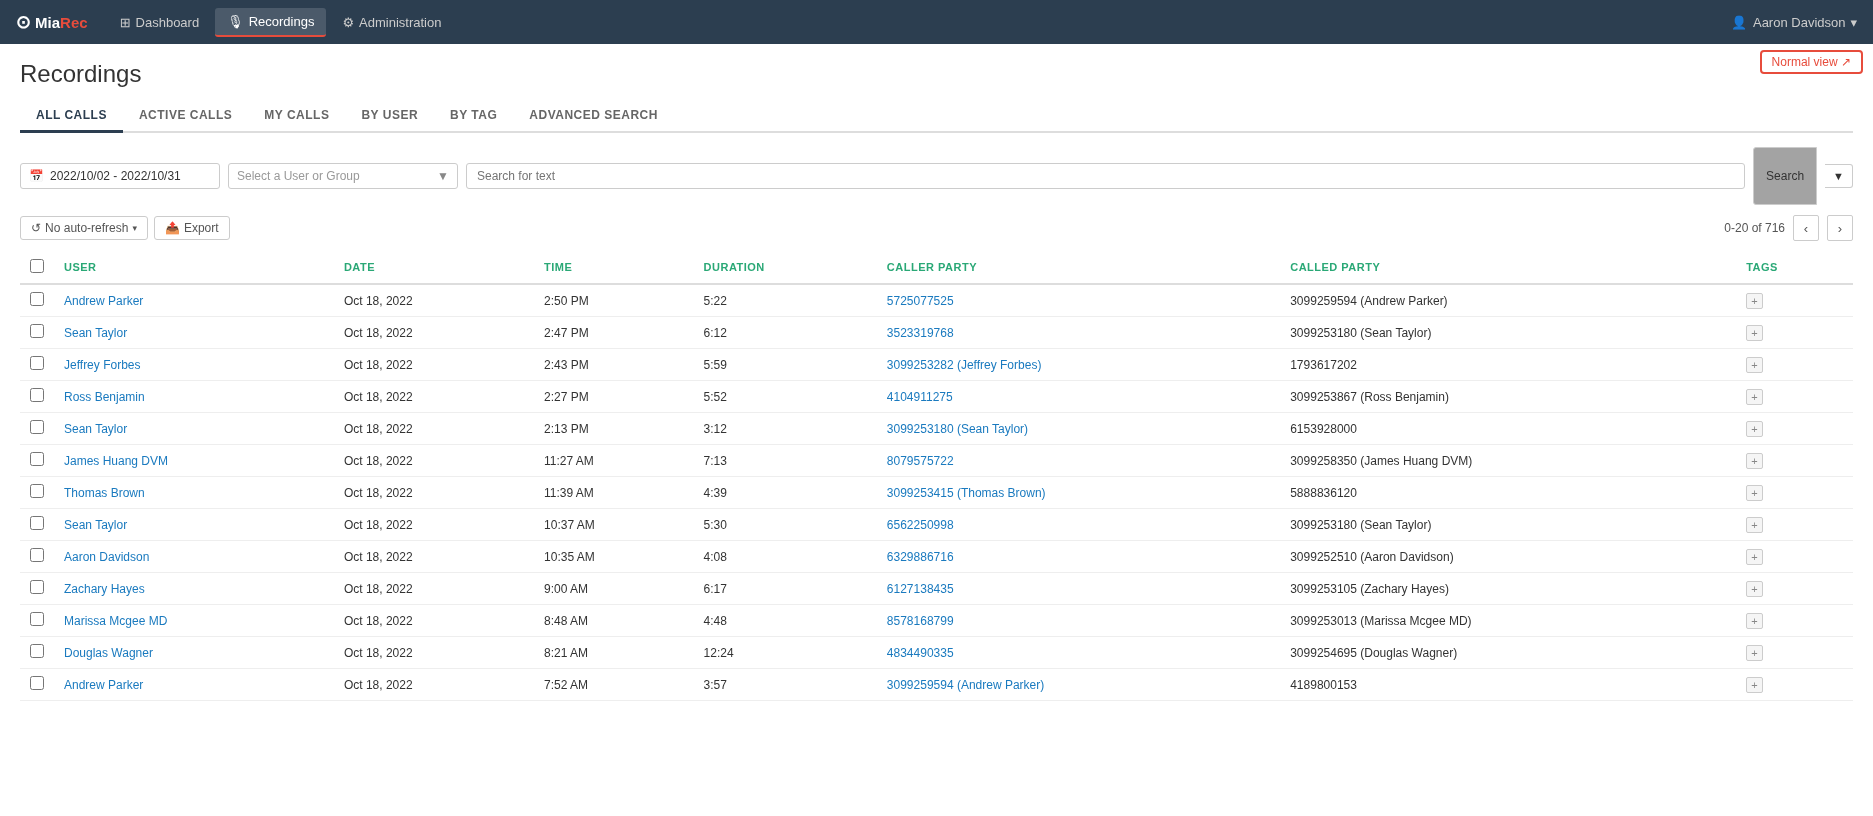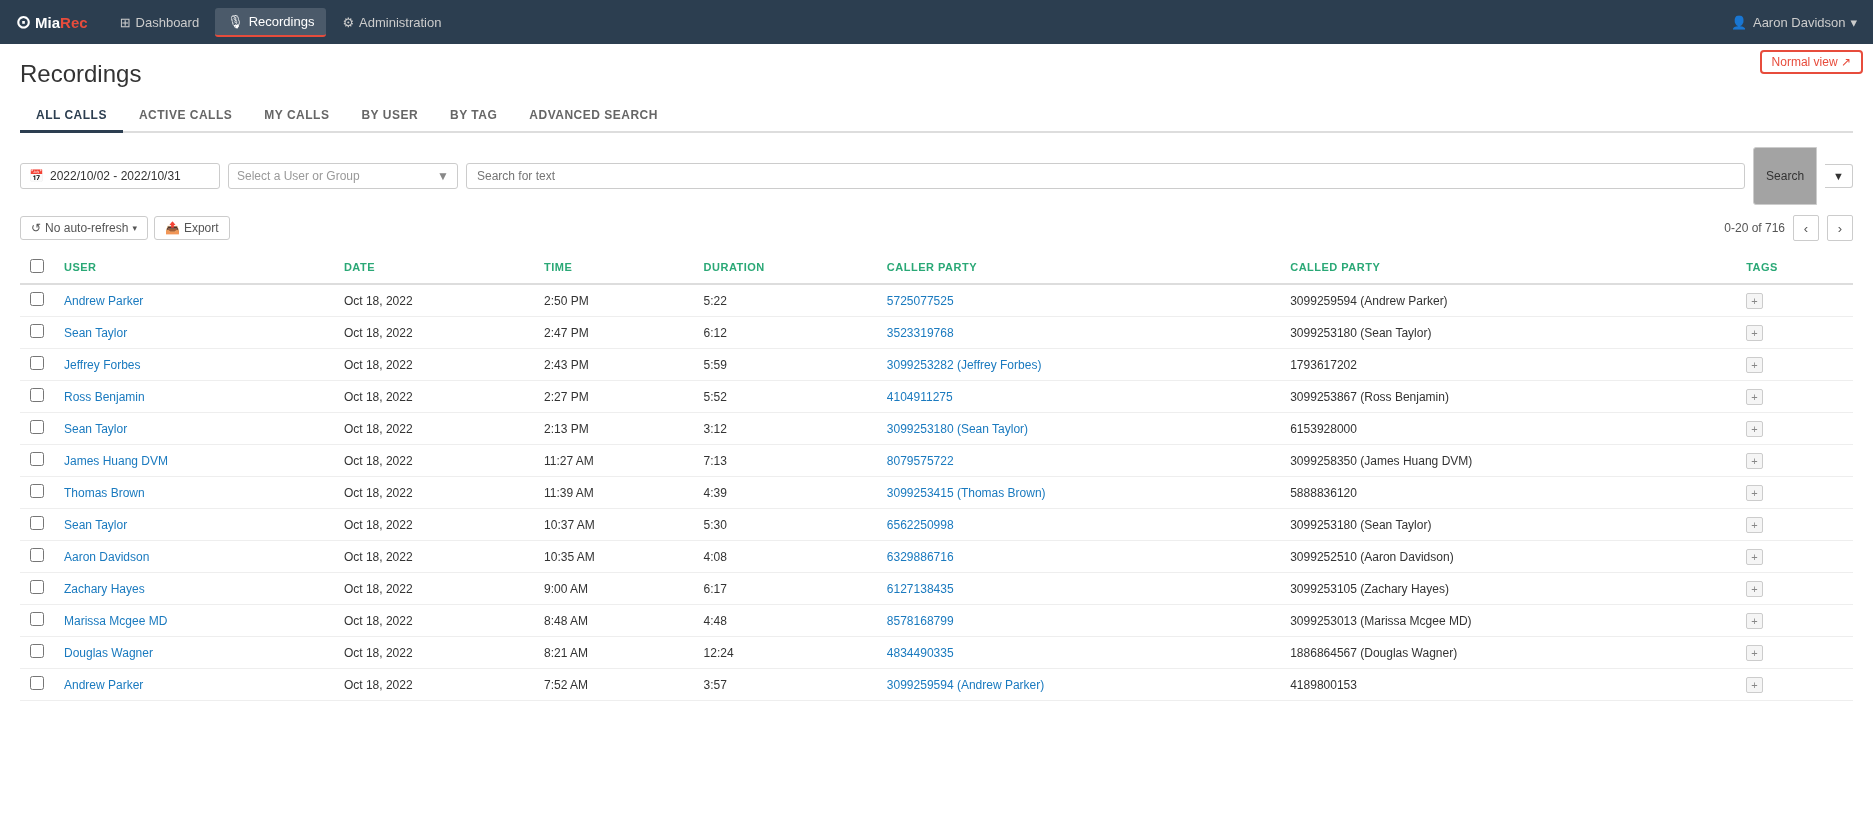--- a/index.html
+++ b/index.html
@@ -459,21 +459,21 @@
       <td>3099253013 (Marissa Mcgee MD)</td>
       <td><button class="add-tag-btn">+</button></td>
     </tr>
         <tr>
       <td><input type="checkbox" class="checkbox" style=""></td>
       <td class="user-cell">Douglas Wagner</td>
       <td>Oct 18, 2022</td>
       <td>8:21 AM</td>
       <td>12:24</td>
       <td class="caller-cell">4834490335</td>
-      <td>1886864567 (Douglas Wagner)</td>
+      <td>3099254695 (Douglas Wagner)</td>
       <td><button class="add-tag-btn">+</button></td>
     </tr>
         <tr>
       <td><input type="checkbox" class="checkbox" style=""></td>
       <td class="user-cell">Andrew Parker</td>
       <td>Oct 18, 2022</td>
       <td>7:52 AM</td>
       <td>3:57</td>
       <td class="caller-cell">3099259594 (Andrew Parker)</td>
       <td>4189800153</td>

